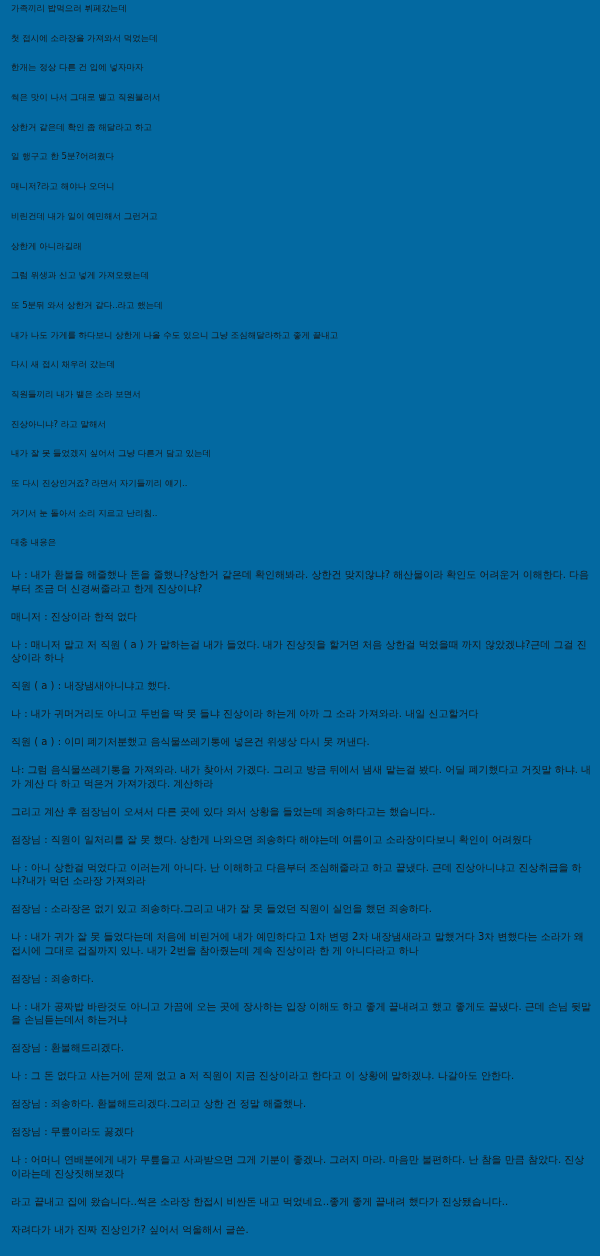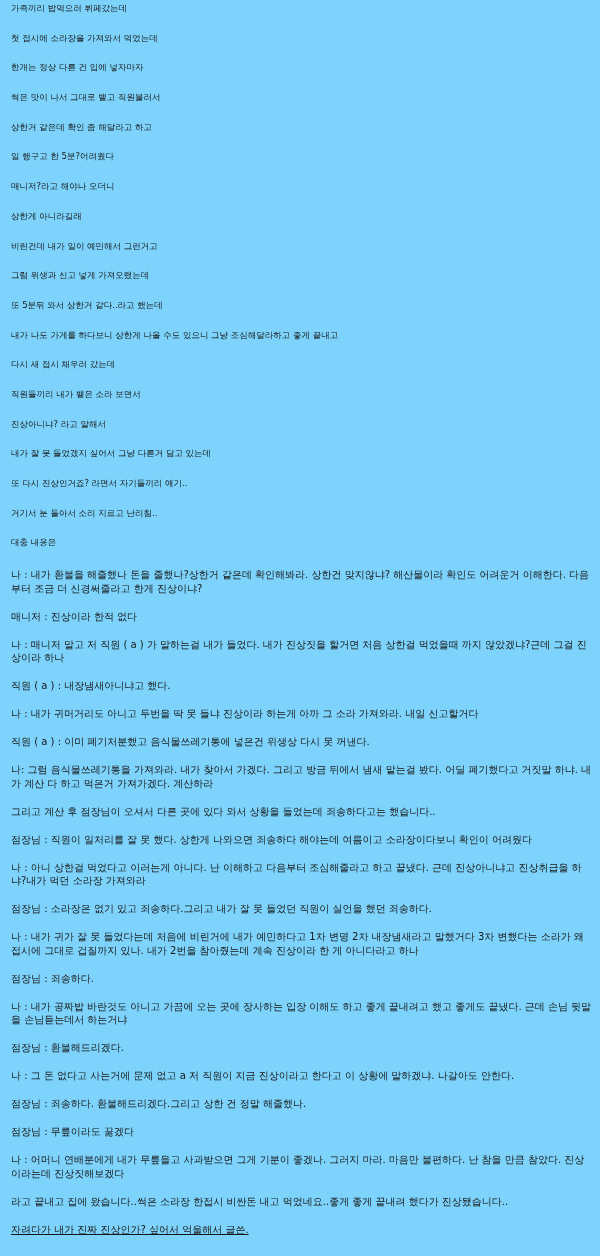--- a/index.html
+++ b/index.html
@@ -11,21 +11,21 @@
     width: 600px;
     min-height: 1256px;
     font-family: "DejaVu Sans", "Liberation Sans", sans-serif;
     color: #1a1a1a;
   }
   .page {
     width: 600px;
     min-height: 1256px;
     box-sizing: border-box;
     padding: 4px 8px 6px 8px;
-    background: #7dd3fc;
+    background: #0369a1;
   }
   
   .block-a {
     margin: 0 0 4px 0;
   }
   .block-a .line {
     font-size: 8.5px;
     line-height: 1;
     padding: 0 0 0 3px;
     margin: 0 0 21.2px 0;
@@ -41,38 +41,37 @@
     font-size: 10px;
     line-height: 1.35;
     padding: 0 0 0 3px;
     margin: 0 0 14.5px 0;
     color: #161616;
     white-space: pre-wrap;
     word-break: break-all;
   }
   .block-b .line.tight {
     margin-bottom: 7px;
-    text-decoration: underline;
   }
 </style>
 </head>
 <body>
 
 <div class="page">
 
   <div class="block-a">
     <div class="line">가족끼리 밥먹으러 뷔페갔는데</div>
     <div class="line">첫 접시에 소라장을 가져와서 먹었는데</div>
     <div class="line">한개는 정상 다른 건 입에 넣자마자</div>
     <div class="line">썩은 맛이 나서 그대로 뱉고 직원불러서</div>
     <div class="line">상한거 같은데 확인 좀 해달라고 하고</div>
     <div class="line">일 행구고 한 5분?어려웠다</div>
     <div class="line">매니저?라고 해야나 오더니</div>
+    <div class="line">비린건데 내가 일이 예민해서 그런거고</div>
     <div class="line">상한게 아니라길래</div>
-    <div class="line">비린건데 내가 일이 예민해서 그런거고</div>
     <div class="line">그럼 위생과 신고 넣게 가져오랬는데</div>
     <div class="line">또 5분뒤 와서 상한거 같다..라고 했는데</div>
     <div class="line">내가 나도 가게를 하다보니 상한게 나올 수도 있으니 그냥 조심해달라하고 좋게 끝내고</div>
     <div class="line">다시 새 접시 채우러 갔는데</div>
     <div class="line">직원들끼리 내가 뱉은 소라 보면서</div>
     <div class="line">진상아니냐? 라고 말해서</div>
     <div class="line">내가 잘 못 들었겠지 싶어서 그냥 다른거 담고 있는데</div>
     <div class="line">또 다시 진상인거죠? 라면서 자기들끼리 얘기..</div>
     <div class="line">거기서 눈 돌아서 소리 지르고 난리침..</div>
     <div class="line">대충 내용은</div>

